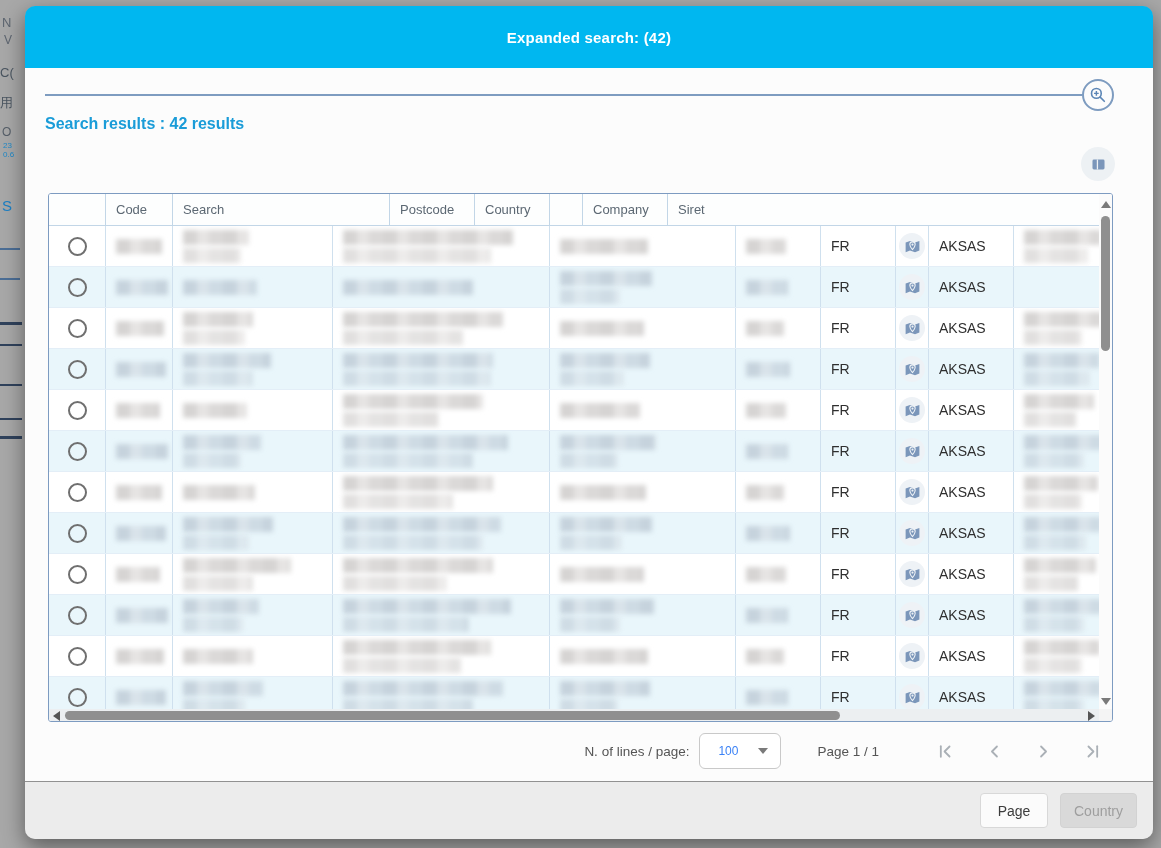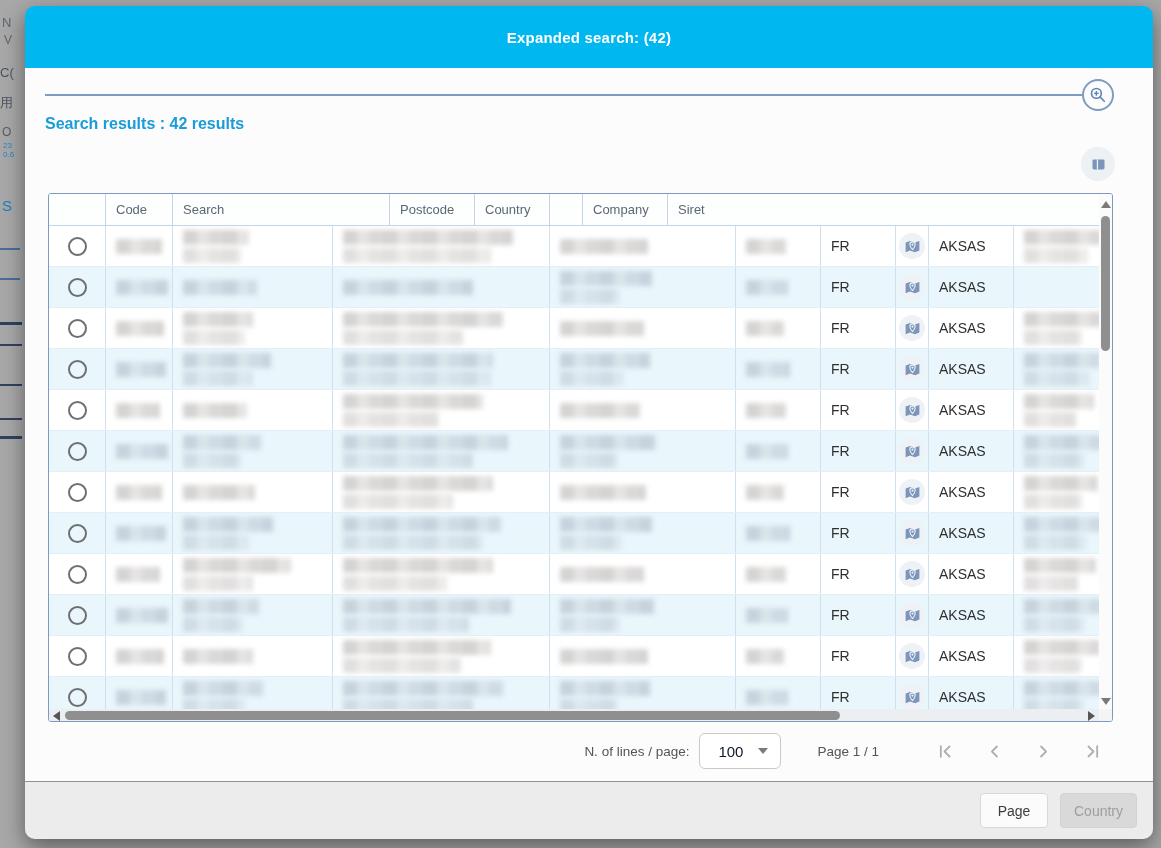--- a/index.html
+++ b/index.html
@@ -63,21 +63,21 @@
   .harrow{position:absolute;top:2px;width:0;height:0;border-top:5px solid transparent;border-bottom:5px solid transparent;}
   .harrow.left{left:4px;border-right:7px solid #555;}
   .harrow.right{right:4px;border-left:7px solid #555;}
   .corner{grid-column:2;grid-row:3;background:#f4f4f4;}
 
   
   .pager{position:absolute;top:660px;right:52px;height:46px;display:flex;align-items:center;}
   .pager-label{font-size:13.5px;color:#555;margin-right:10px;}
   .lines-select{width:82px;height:36px;border:1px solid #c9c9c9;border-radius:6px;background:#fff;display:flex;
                 align-items:center;justify-content:space-between;padding:0 12px 0 18px;box-sizing:border-box;cursor:pointer;}
-  .lines-value{font-size:15px;color:#0f172a;}
+  .lines-value{font-size:12px;color:#3b82f6;}
   .caret{width:0;height:0;border-left:5px solid transparent;border-right:5px solid transparent;border-top:6px solid #7a7a7a;}
   .page-status{font-size:13.5px;color:#555;margin-left:36px;}
   .pg-btn{background:none;border:none;padding:0;margin-left:32px;cursor:pointer;display:flex;align-items:center;}
   .pg-btn:first-of-type{margin-left:58px;}
 
   
   .btn{height:35px;border-radius:4px;font-size:14px;font-family:"Liberation Sans",sans-serif;cursor:pointer;}
   .btn-close{width:68px;background:#fbfbfb;border:1px solid #d8d8d8;color:#3c3c3c;}
   .btn-select{width:77px;background:#d9d9d9;border:1px solid #d2d2d2;color:#9e9e9e;cursor:default;}
 </style>

